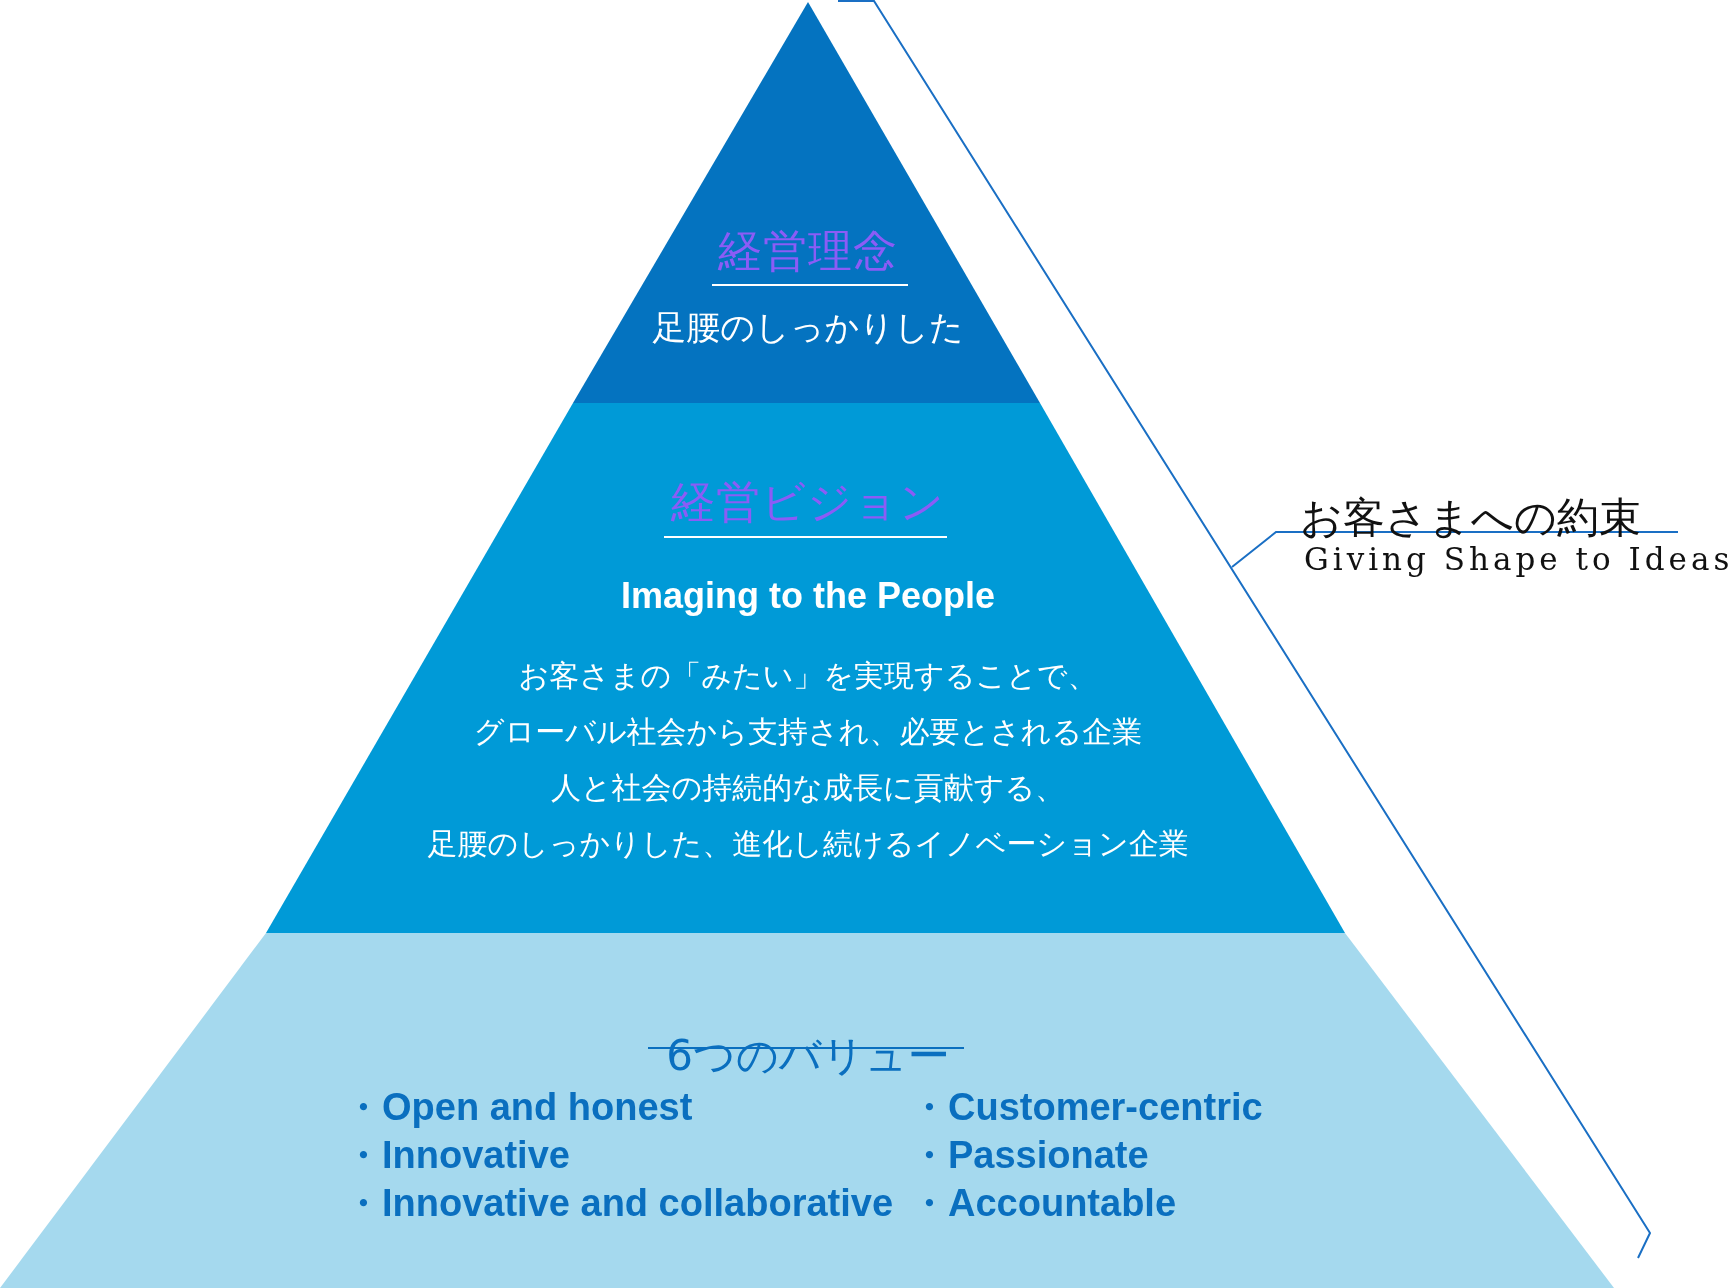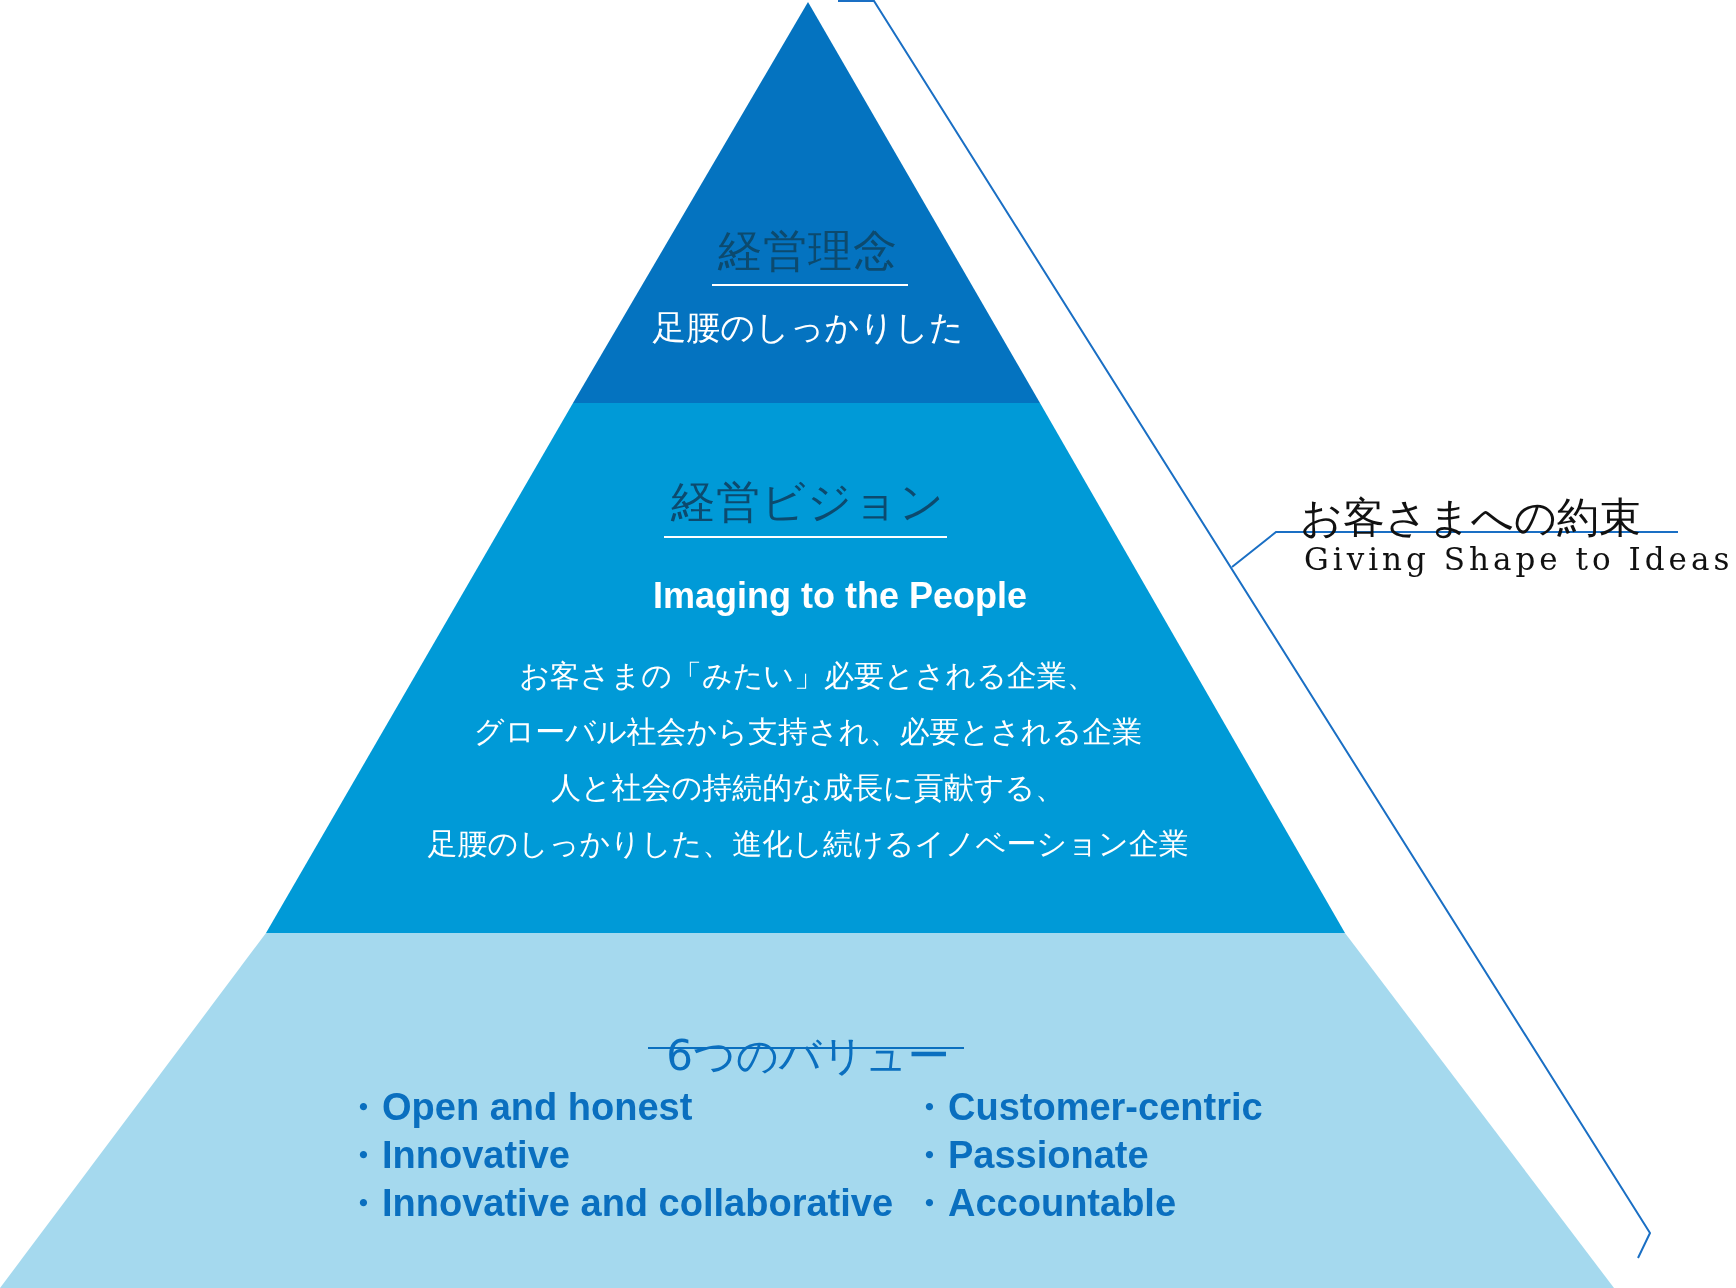--- a/index.html
+++ b/index.html
@@ -1,20 +1,20 @@
 <!DOCTYPE html>
 <html><head>
 <meta charset="utf-8">
 <style>
   html, body { margin:0; padding:0; background:#ffffff; }
   body { width:1736px; height:1288px; position:relative; overflow:hidden;
          font-family:"DejaVu Sans", "Liberation Sans", sans-serif; }
   #pyramid-svg { position:absolute; left:0; top:0; }
   .txt { position:absolute; left:0; width:1616px; text-align:center; white-space:nowrap; }
-  .title { font-size:44px; color:#0c4a6e; font-weight:normal; letter-spacing:1px; }
+  .title { font-size:44px; color:#8b5cf6; font-weight:normal; letter-spacing:1px; }
   .rule { position:absolute; height:2px; }
   .subtitle { font-size:34px; color:#ffffff; }
   .slogan { font-size:36px; color:#ffffff; font-weight:bold; font-family:"Liberation Sans", sans-serif; }
   .desc { font-size:30px; color:#ffffff; line-height:56px; }
   .values-title { font-size:42px; color:#0a6fbf;margin-top:40px; }
   .values-col { position:absolute; font-family:"Liberation Sans", sans-serif; font-weight:bold;
                 font-size:38px; color:#0a6fbf; line-height:48px; white-space:nowrap; }
   .promise-title { position:absolute; left:1300px; top:470px; font-size:42px; color:#111; white-space:nowrap;margin-top:20px; }
   .promise-sub { position:absolute; left:1304px; top:541px; font-size:31px; color:#111;
                  letter-spacing:4px; font-family:"DejaVu Serif", serif; white-space:nowrap; }
@@ -34,23 +34,23 @@
 
   <polyline points="1232,567 1276,532 1678,532" fill="none" stroke="#1a6fc4" stroke-width="2"></polyline>
 </svg>
 
 <div class="txt title" style="top:222px;">経営理念</div>
 <div class="rule" style="left:712px; width:196px; top:284px; background:#ffffff;"></div>
 <div class="txt subtitle" style="top:305px;">足腰のしっかりした</div>
 
 <div class="txt title" style="top:473px;">経営ビジョン</div>
 <div class="rule" style="left:664px; width:283px; top:536px; background:#ffffff;"></div>
-<div class="txt slogan" style="top:575px;padding-left:32px;">Imaging to the People</div>
+<div class="txt slogan" style="top:575px;">Imaging to the People</div>
 <div class="txt desc" style="top:648px;">
-  <div>お客さまの「みたい」必要とされる企業、</div>
+  <div>お客さまの「みたい」を実現することで、</div>
   <div>グローバル社会から支持され、必要とされる企業</div>
   <div>人と社会の持続的な成長に貢献する、</div>
   <div>足腰のしっかりした、進化し続けるイノベーション企業</div>
 </div>
 
 <div class="txt values-title" style="top:988px;">6つのバリュー</div>
 <div class="rule" style="left:648px; width:316px; top:1047px; background:#0a6fbf;"></div>
 <div class="values-col" style="left:344px; top:1083px;">
   <div>・Open and honest</div>
   <div>・Innovative</div>

